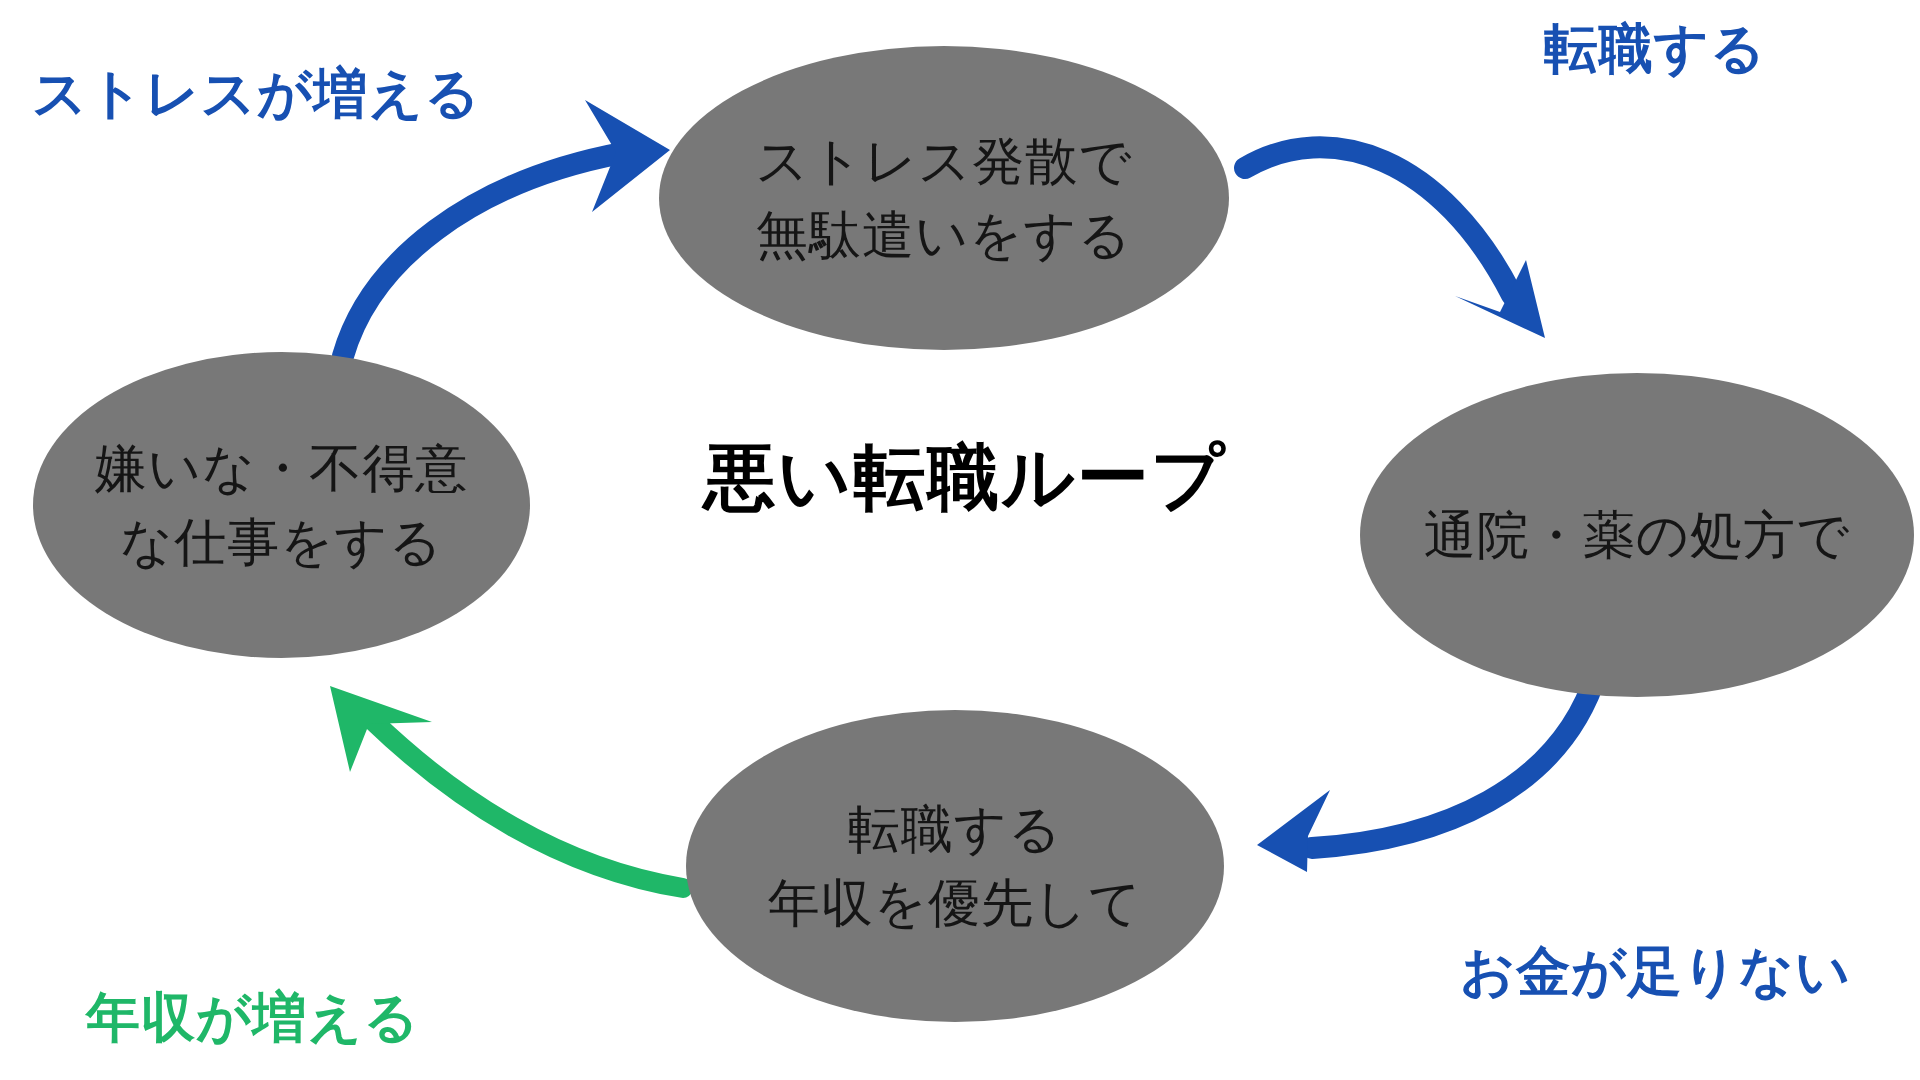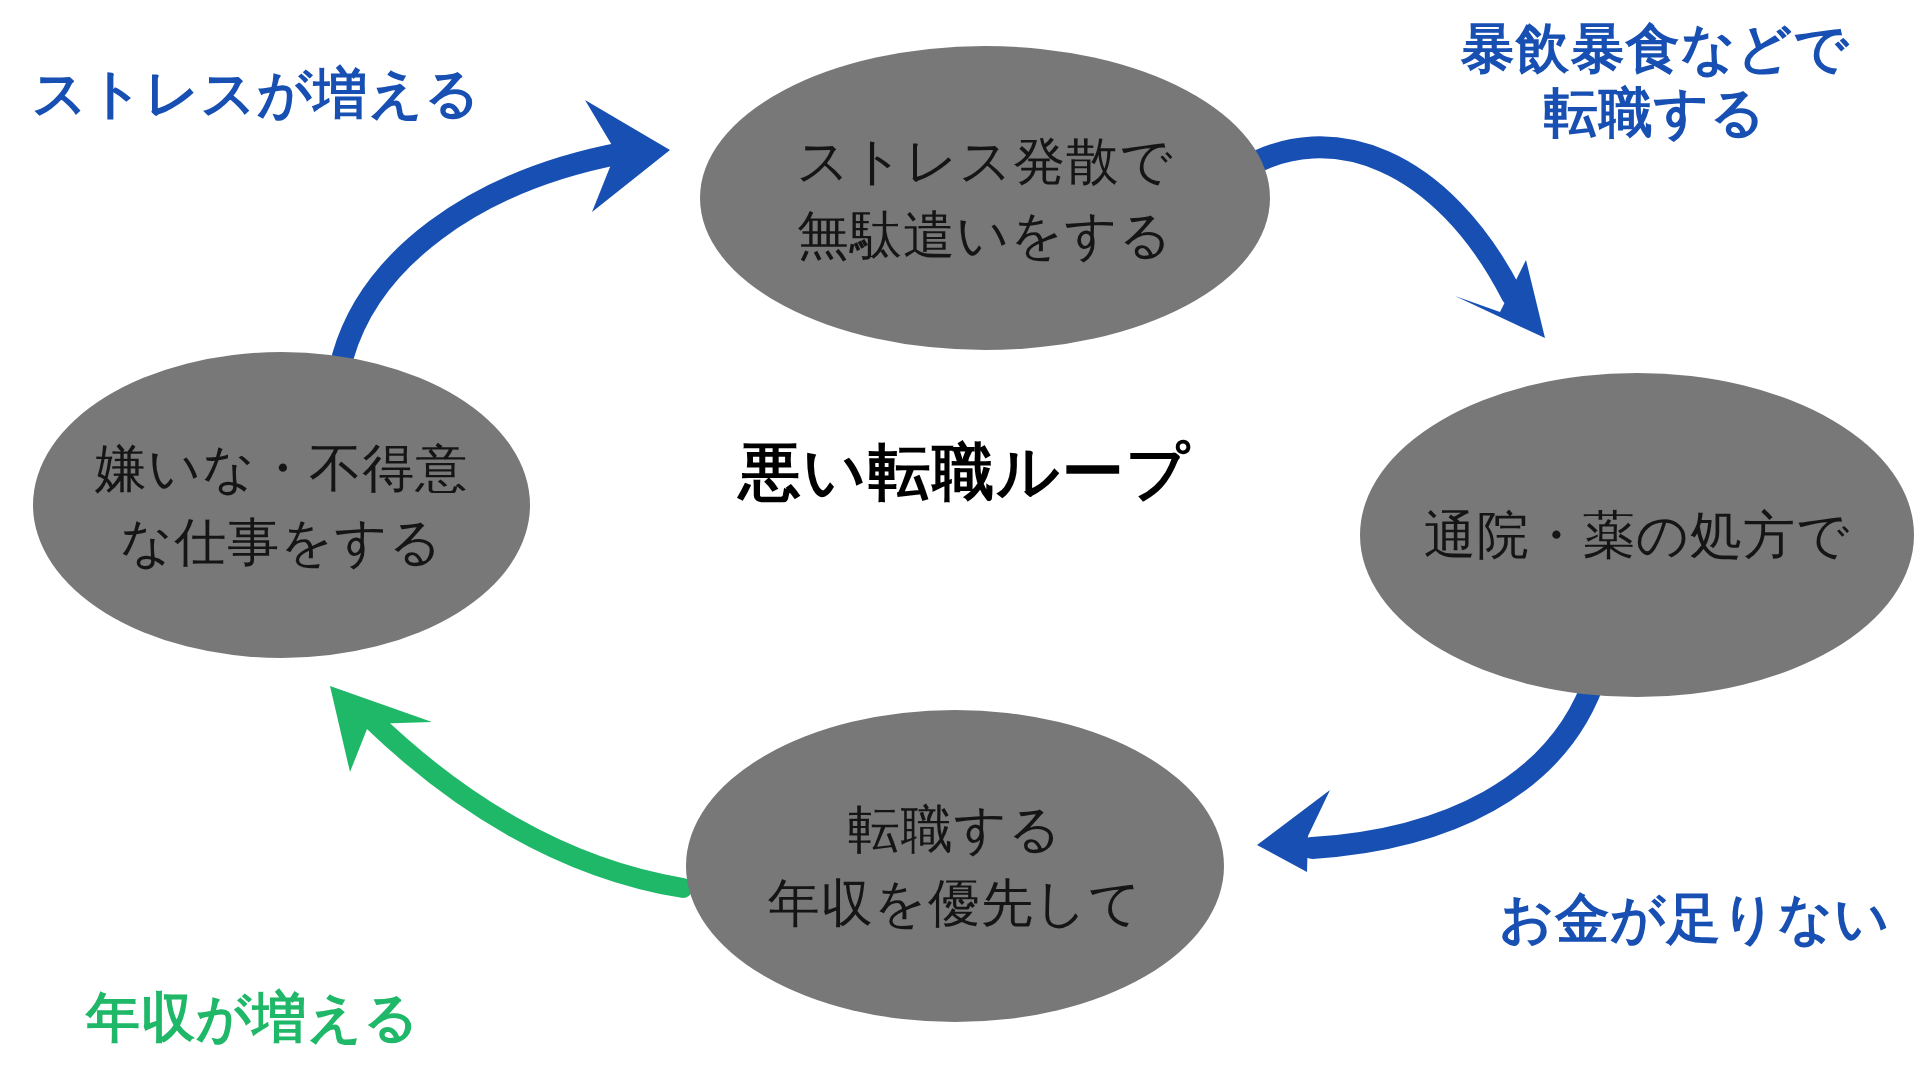--- a/index.html
+++ b/index.html
@@ -44,21 +44,21 @@
     letter-spacing: 1px;
     white-space: nowrap;
   }
   .node-text span { display: block; }
   .diagram-title {
     position: absolute;
     left: 555px;
     top: 430px;
     width: 820px;
     text-align: center;
-    font-size: 62px;
+    font-size: 72px;
     font-weight: 700;
     color: var(--title, #000000);
     letter-spacing: 2px;
     white-space: nowrap;
   }
   .corner-label {
     position: absolute;
     font-size: 54px;
     font-weight: 700;
     white-space: nowrap;
@@ -67,23 +67,23 @@
   }
   .corner-label.blue { color: var(--blue, #1750b2); }
   .corner-label.green { color: var(--green, #1fb768); }
   .corner-label.two-line {
     text-align: center;
     line-height: 64px;
   }
   .corner-label.two-line span { display: block; }
   #label-top-left    { left: 32px;   top: 58px; }
   #label-top-right   { left: 1430px; top: 16px; width: 450px; }
-  #label-bottom-right{ left: 1460px; top: 883px; margin-left: 39px; }
+  #label-bottom-right{ left: 1460px; top: 936px; }
   #label-bottom-left { left: 86px;   top: 982px; }
-  #node-top    { left: 700px;  top: 46px;  width: 570px; height: 304px; }
+  #node-top    { left: 659px;  top: 46px;  width: 570px; height: 304px; }
   #node-right  { left: 1360px; top: 373px; width: 554px; height: 324px; }
   #node-bottom { left: 686px;  top: 710px; width: 538px; height: 312px; }
   #node-left   { left: 33px;   top: 352px; width: 497px; height: 306px; }
 </style>
 </head>
 <body>
 
 <div class="canvas">
 
   <svg class="arrows" viewBox="0 0 1920 1080" aria-hidden="true">
@@ -134,21 +134,20 @@
       <span>嫌いな・不得意</span>
       <span>な仕事をする</span>
     </div>
   </div>
 
   <div class="diagram-title">悪い転職ループ</div>
 
   <div class="corner-label blue" id="label-top-left">ストレスが増える</div>
 
   <div class="corner-label blue two-line" id="label-top-right">
-    <span>暴飲暴食などで</span>
     <span>転職する</span>
   </div>
 
   <div class="corner-label blue" id="label-bottom-right">お金が足りない</div>
 
   <div class="corner-label green" id="label-bottom-left">年収が増える</div>
 
 </div>
 
 </body></html>

